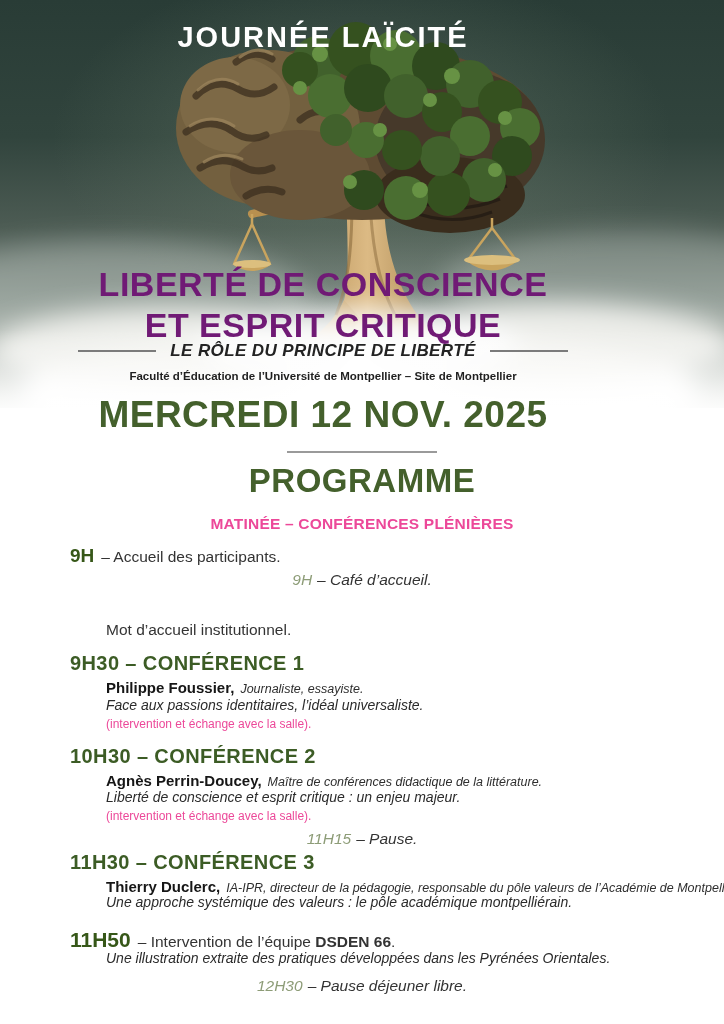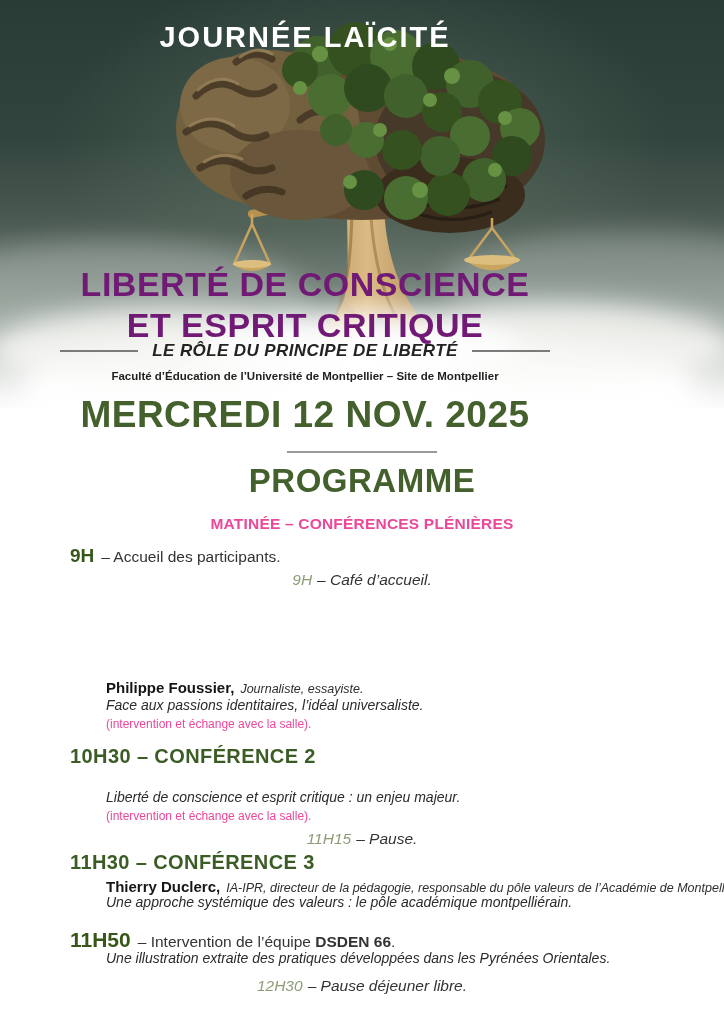--- a/index.html
+++ b/index.html
@@ -1,20 +1,20 @@
 <!DOCTYPE html>
 <html><head>
 <meta charset="utf-8">
 <style>
   html,body{margin:0;padding:0;background:#ffffff;}
   .poster{
     position:relative;width:724px;height:1024px;overflow:hidden;background:#ffffff;
     font-family:"Liberation Sans",sans-serif;color:#2f2f2f;
   }
-  .header{position:absolute;top:0;left:0;width:610px;height:455px;}
+  .header{position:absolute;top:0;left:0;width:610px;height:455px;padding-left:36px;}
   .header svg{position:absolute;top:0;left:0;display:block;}
   .banner{
     position:absolute;top:22px;left:0;width:100%;text-align:center;
     color:#ffffff;font-size:29px;font-weight:700;letter-spacing:2px;line-height:1.1;
   }
   .main-title{
     position:absolute;top:264px;left:0;width:100%;text-align:center;
     color:#701a75;font-size:34px;font-weight:700;line-height:41px;letter-spacing:0.5px;
   }
   .subtitle-row{
@@ -217,28 +217,33 @@
   <div class="session">MATINÉE – CONFÉRENCES PLÉNIÈRES</div>
 
   <div class="row" style="top:544px">
     <span class="time">9H</span><span class="rest">– Accueil des participants.</span>
   </div>
 
   <div class="pause" style="top:571px">
     <span class="ptime">9H</span><span class="prest">– Café d’accueil.</span>
   </div>
 
-
+  <div class="row sub" style="top:620px">Mot d’accueil institutionnel.</div>
+
+  <div class="row conf-head" style="top:651px">9H30 – CONFÉRENCE 1</div>
   <div class="row sub" style="top:678px">
     <span class="speaker-name">Philippe Foussier,</span><span class="speaker-role">Journaliste, essayiste.</span>
   </div>
   <div class="row sub talk" style="top:697px">Face aux passions identitaires, l’idéal universaliste.</div>
   <div class="row sub note" style="top:717px">(intervention et échange avec la salle).</div>
 
   <div class="row conf-head" style="top:744px">10H30 – CONFÉRENCE 2</div>
+  <div class="row sub" style="top:771px">
+    <span class="speaker-name">Agnès Perrin-Doucey,</span><span class="speaker-role">Maître de conférences didactique de la littérature.</span>
+  </div>
   <div class="row sub talk" style="top:789px">Liberté de conscience et esprit critique : un enjeu majeur.</div>
   <div class="row sub note" style="top:809px">(intervention et échange avec la salle).</div>
 
   <div class="pause" style="top:830px">
     <span class="ptime">11H15</span><span class="prest">– Pause.</span>
   </div>
 
   <div class="row conf-head" style="top:850px">11H30 – CONFÉRENCE 3</div>
   <div class="row sub" style="top:877px">
     <span class="speaker-name">Thierry Duclerc,</span><span class="speaker-role">IA-IPR, directeur de la pédagogie, responsable du pôle valeurs de l’Académie de Montpellier.</span>

